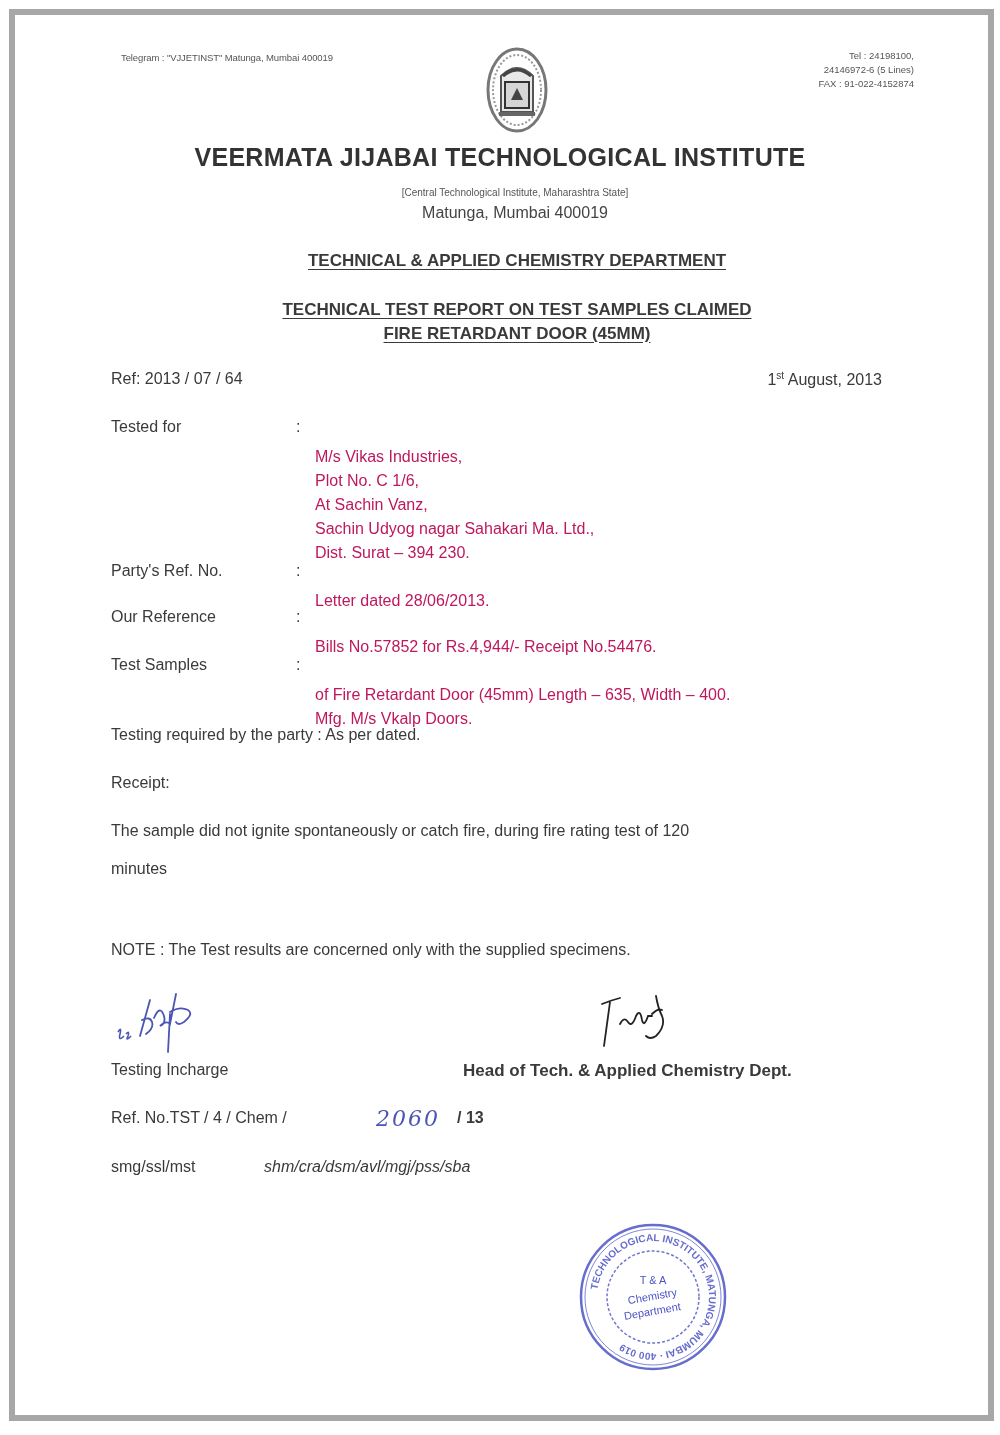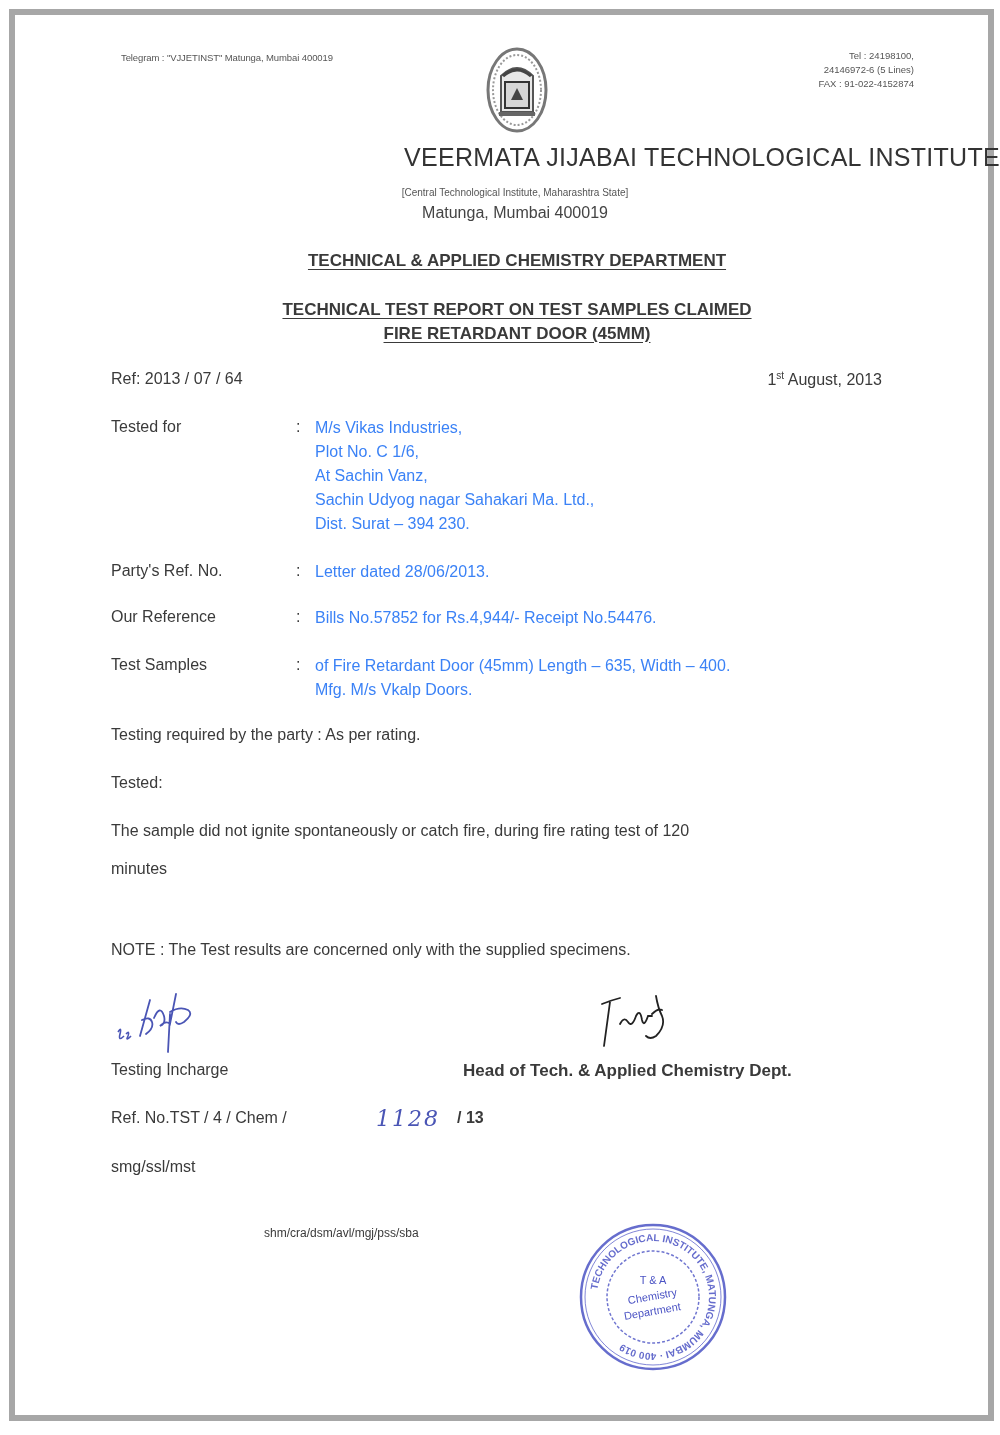--- a/index.html
+++ b/index.html
@@ -5,32 +5,32 @@
     html, body { margin: 0; padding: 0; background: #ffffff; }
     body { width: 1000px; height: 1435px; position: relative; overflow: hidden;
            font-family: "Liberation Sans", "DejaVu Sans", sans-serif; color: #2e2e2e; }
     .frame { position: absolute; left: 9px; top: 9px; width: 973px; height: 1400px;
              border: 6px solid #a7a7a7; background: #ffffff; }
     .abs { position: absolute; }
     .telegram { left: 121px; top: 52px; font-size: 9.5px; color: #555; letter-spacing: -0.1px; }
     .contact { right: 86px; top: 49px; font-size: 9.5px; color: #555; text-align: right; line-height: 14px; }
     .contact div { white-space: nowrap; }
     .emblem { left: 485px; top: 46px; width: 64px; height: 88px; }
-    .inst-name { left: 0; width: 1000px; top: 143px; text-align: right; font-size: 25px; font-weight: normal; color: #333; letter-spacing: 0.3px; }
+    .inst-name { left: 0; width: 1000px; top: 143px; text-align: center; font-size: 25px; font-weight: bold; color: #333; letter-spacing: 0.3px; }
     .inst-sub { left: 0; width: 1030px; top: 187px; text-align: center; font-size: 10px; color: #555; }
     .inst-city { left: 0; width: 1030px; top: 204px; text-align: center; font-size: 16px; color: #444; }
     .dept { left: 0; width: 1034px; top: 251px; text-align: center; font-size: 17px; font-weight: bold; color: #3a3a3a; text-decoration: underline; text-underline-offset: 3px; }
     .report-title { left: 0; width: 1034px; top: 298px; text-align: center; font-size: 17px; font-weight: bold; color: #3a3a3a; line-height: 24px; }
     .report-title span { text-decoration: underline; text-underline-offset: 3px; }
     .ref { left: 111px; top: 370px; font-size: 16px; color: #3a3a3a; }
     .date { right: 118px; top: 370px; font-size: 16px; color: #3a3a3a; }
     .date sup { font-size: 10px; margin-top: 43px; }
     .label { left: 111px; font-size: 16px; font-weight: normal; color: #3a3a3a; }
     .colon { left: 296px; font-size: 16px; color: #3a3a3a; }
-    .value { left: 315px; font-size: 16px; color: #3b82f6; line-height: 24px; }
+    .value { left: 315px; font-size: 16px; color: #be185d; line-height: 24px; margin-top: 29px; }
     .line { left: 111px; font-size: 16px; color: #3a3a3a; }
     .bold { font-weight: normal; }
     .sig { position: absolute; }
     .handwritten { left: 376px; top: 1106px; font-size: 22px; color: #4a55b5; font-family: "DejaVu Serif", serif; font-style: italic; letter-spacing: 2px; }
     .stamp { left: 578px; top: 1222px; width: 150px; height: 150px; }
   </style>
 </head>
 <body>
 
 <div class="frame"></div>
@@ -84,45 +84,45 @@
 <div class="abs colon" style="top:608px">:</div>
 <div class="abs value" style="top:606px">Bills No.57852 for Rs.4,944/- Receipt No.54476.</div>
 
 <div class="abs label" style="top:656px">Test Samples</div>
 <div class="abs colon" style="top:656px">:</div>
 <div class="abs value" style="top:654px">
   <div>of Fire Retardant Door (45mm) Length – 635, Width – 400.</div>
   <div>Mfg. M/s Vkalp Doors.</div>
 </div>
 
-<div class="abs line" style="top:726px"><span class="bold">Testing required by the party</span><span> : </span><span>As per rating.</span></div>
+<div class="abs line" style="top:726px"><span class="bold">Testing required by the party</span><span> : </span><span>As per dated.</span></div>
 
-<div class="abs line bold" style="top:774px">Tested:</div>
+<div class="abs line bold" style="top:774px">Receipt:</div>
 <div class="abs line" style="top:822px">The sample did not ignite spontaneously or catch fire, during fire rating test of 120</div>
 <div class="abs line" style="top:860px">minutes</div>
 
 <div class="abs line" style="top:941px"><span class="bold">NOTE</span><span> : The Test results are concerned only with the supplied specimens.</span></div>
 
 <svg class="sig" style="left:112px; top:990px; width:100px; height:70px;" viewBox="0 0 100 70">
   <path d="M6 42 q4 -6 2 2 q-2 8 4 2 M14 44 q4 -4 2 2 q-3 6 3 0" fill="none" stroke="#4a55b5" stroke-width="1.6"></path>
   <path d="M28 46 L38 10 M30 30 q8 -4 10 2 q2 6 -6 12 M42 28 q6 -14 10 -2 q2 8 -4 10 q6 -6 10 -2 L64 4 M58 22 q10 -6 18 -2 q6 4 -4 12 q-6 4 -8 0 M58 24 L56 62" fill="none" stroke="#4a55b5" stroke-width="1.8" stroke-linecap="round"></path>
 </svg>
 <div class="abs line bold" style="top:1061px">Testing Incharge</div>
 
 <svg class="sig" style="left:590px; top:986px; width:110px; height:70px;" viewBox="0 0 110 70">
   <path d="M12 18 q10 -4 18 -6 M20 16 L14 60 M30 38 q4 -8 8 -2 q4 6 8 -6 q4 -8 6 4 q2 8 6 -4 L62 30 M66 10 q2 12 6 20 q4 10 -6 20 q-6 4 -10 0 M62 28 q6 -6 10 -4" fill="none" stroke="#222" stroke-width="1.8" stroke-linecap="round"></path>
 </svg>
 <div class="abs" style="left:463px; top:1061px; font-size:17px; font-weight:bold; color:#3a3a3a;">Head of Tech. &amp; Applied Chemistry Dept.</div>
 
 <div class="abs line" style="top:1109px">Ref. No.TST / 4 / Chem /</div>
-<div class="abs handwritten">1128</div>
+<div class="abs handwritten">2060</div>
 <div class="abs" style="left:457px; top:1109px; font-size:16px; color:#3a3a3a;font-weight:bold;">/ 13</div>
 
 <div class="abs line" style="top:1158px">smg/ssl/mst</div>
-<div class="abs" style="left:264px; top:1226px; font-size:12px; color:#3a3a3a;">shm/cra/dsm/avl/mgj/pss/sba</div>
+<div class="abs" style="left:264px; top:1158px; font-size:16px; color:#3a3a3a;font-style:italic;">shm/cra/dsm/avl/mgj/pss/sba</div>
 
 <svg class="abs stamp" viewBox="0 0 150 150">
   <defs>
     <path id="ringPath" d="M75 75 m-56 0 a56 56 0 1 1 112 0 a56 56 0 1 1 -112 0"></path>
   </defs>
   <circle cx="75" cy="75" r="72" fill="none" stroke="#4b53c4" stroke-width="2.5" opacity="0.85"></circle>
   <circle cx="75" cy="75" r="68" fill="none" stroke="#4b53c4" stroke-width="1" opacity="0.7"></circle>
   <circle cx="75" cy="75" r="46" fill="none" stroke="#4b53c4" stroke-width="1.5" stroke-dasharray="3 2" opacity="0.8"></circle>
   <text font-size="10" font-weight="bold" fill="#4b53c4" opacity="0.85" font-family="Liberation Sans, sans-serif">
     <textPath href="#ringPath" startOffset="2%">TECHNOLOGICAL INSTITUTE, MATUNGA, MUMBAI · 400 019</textPath>

